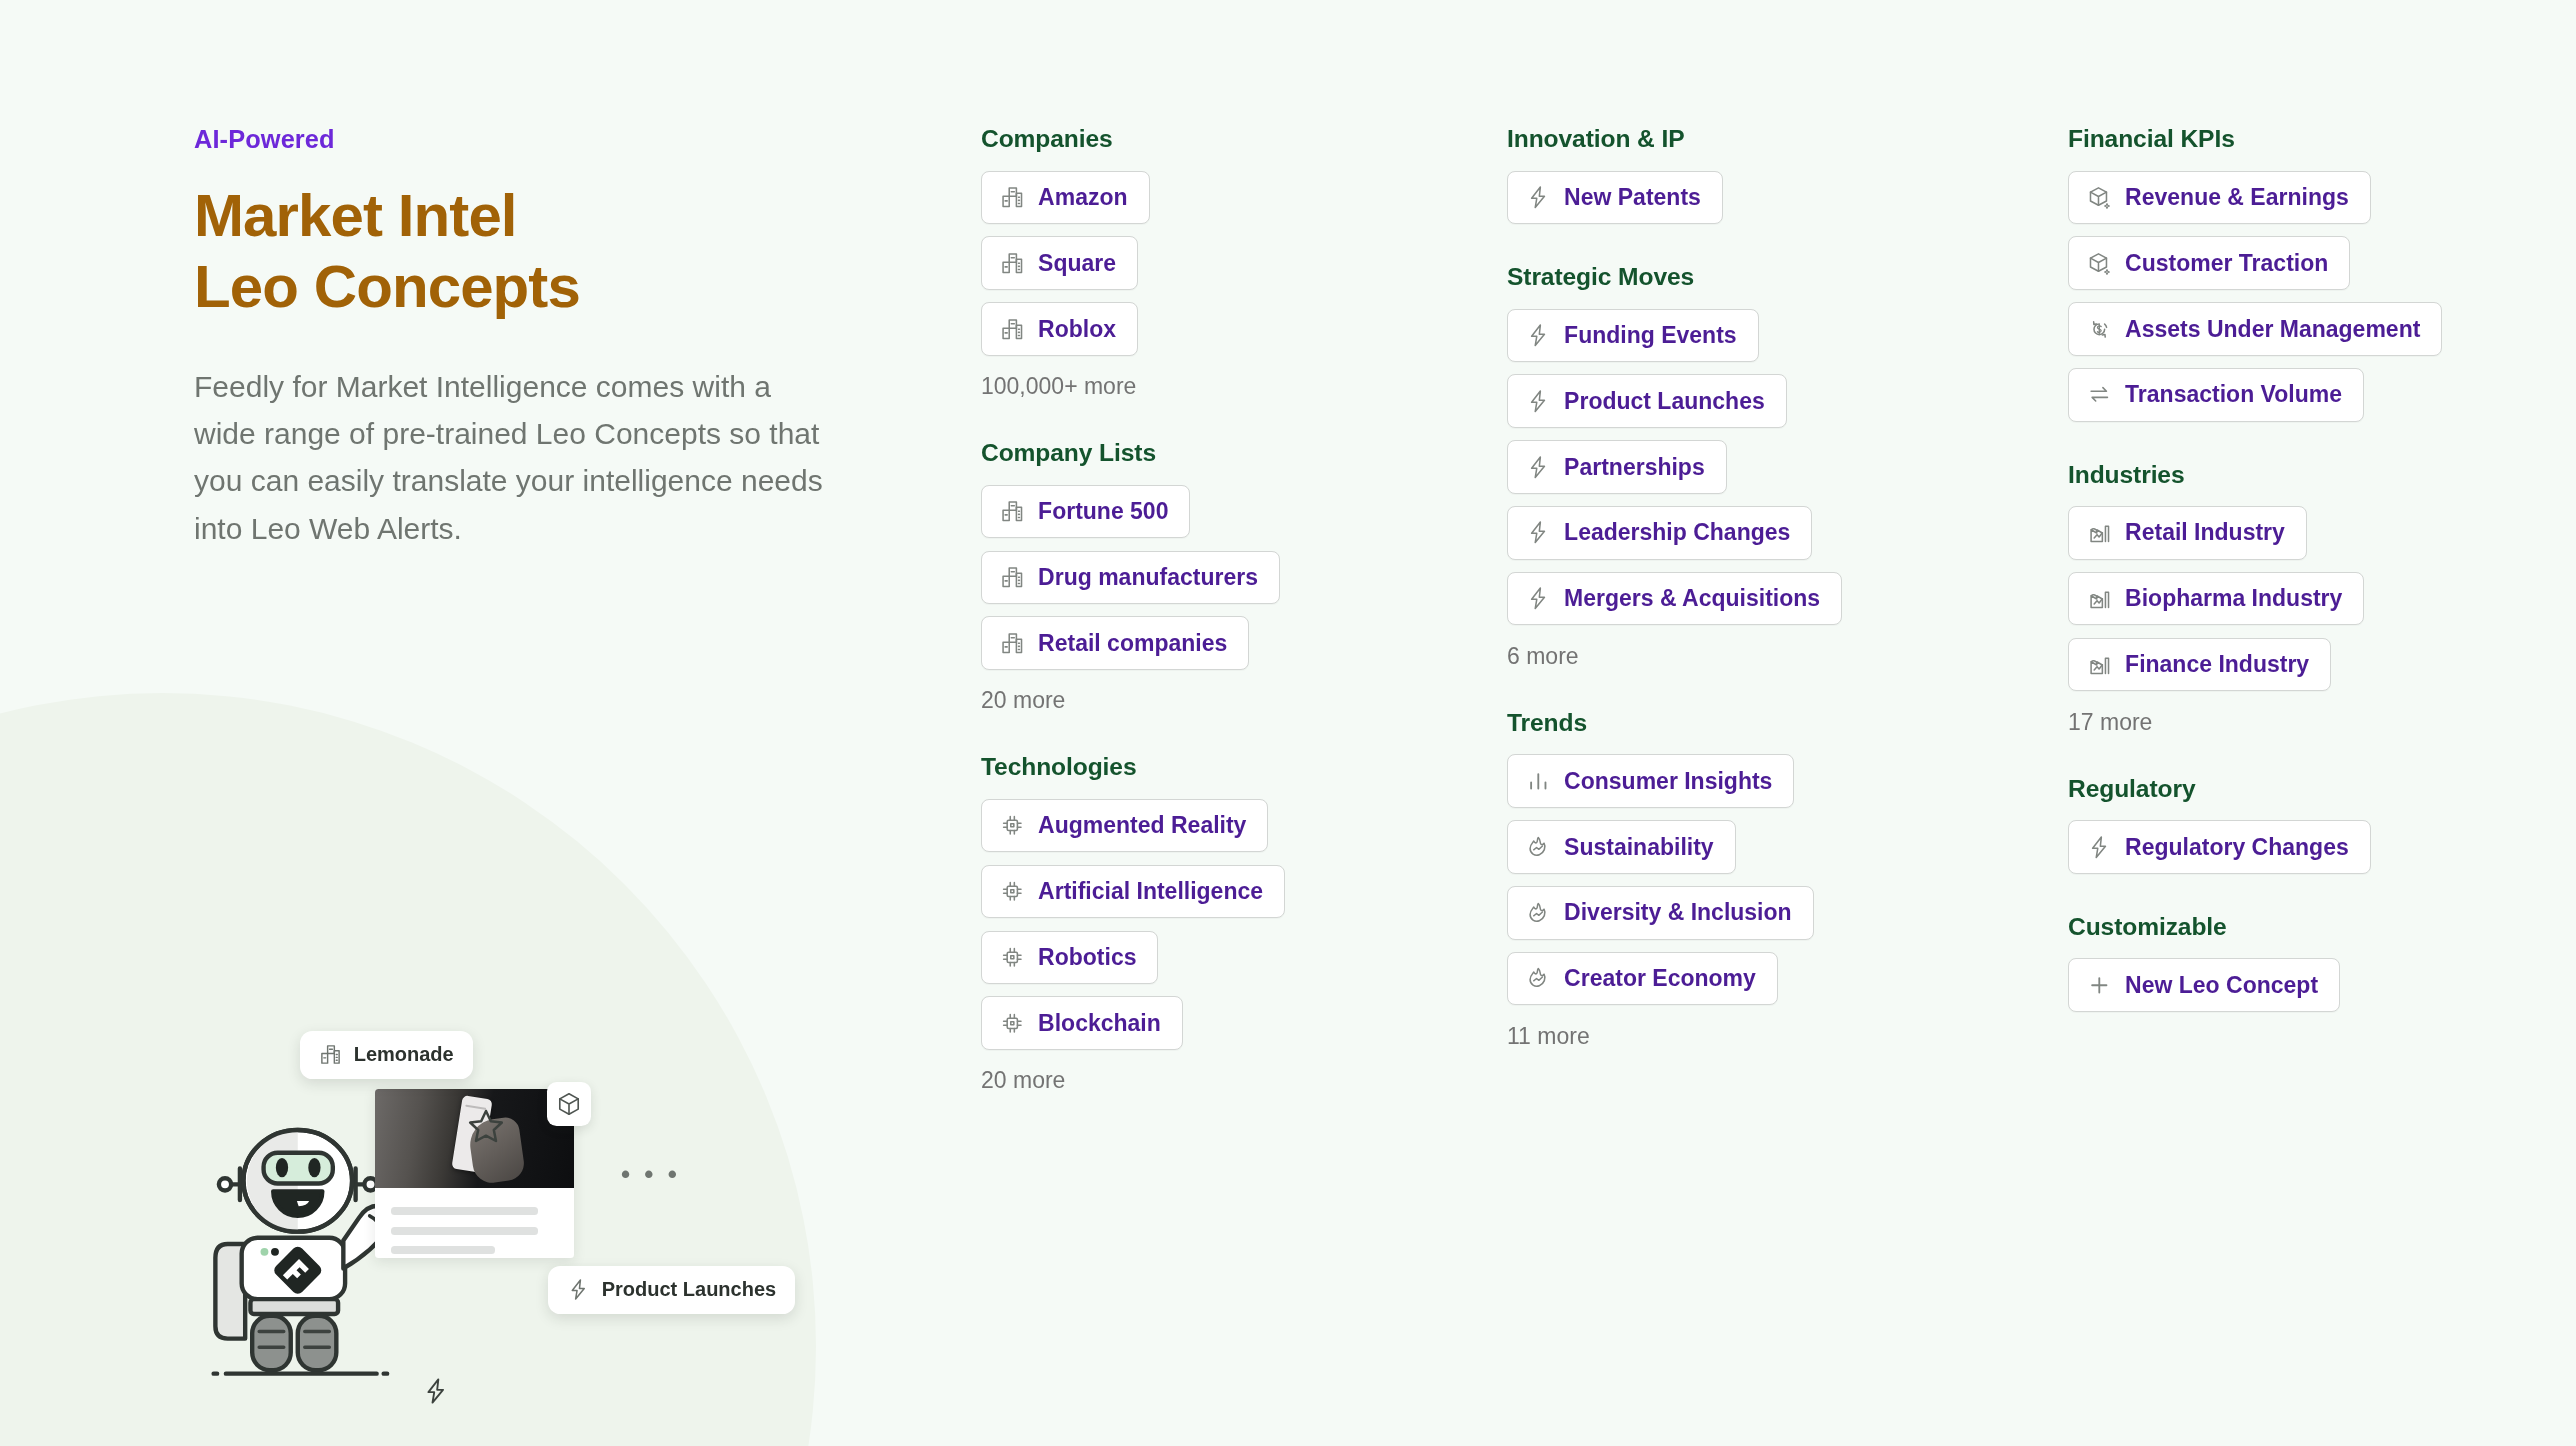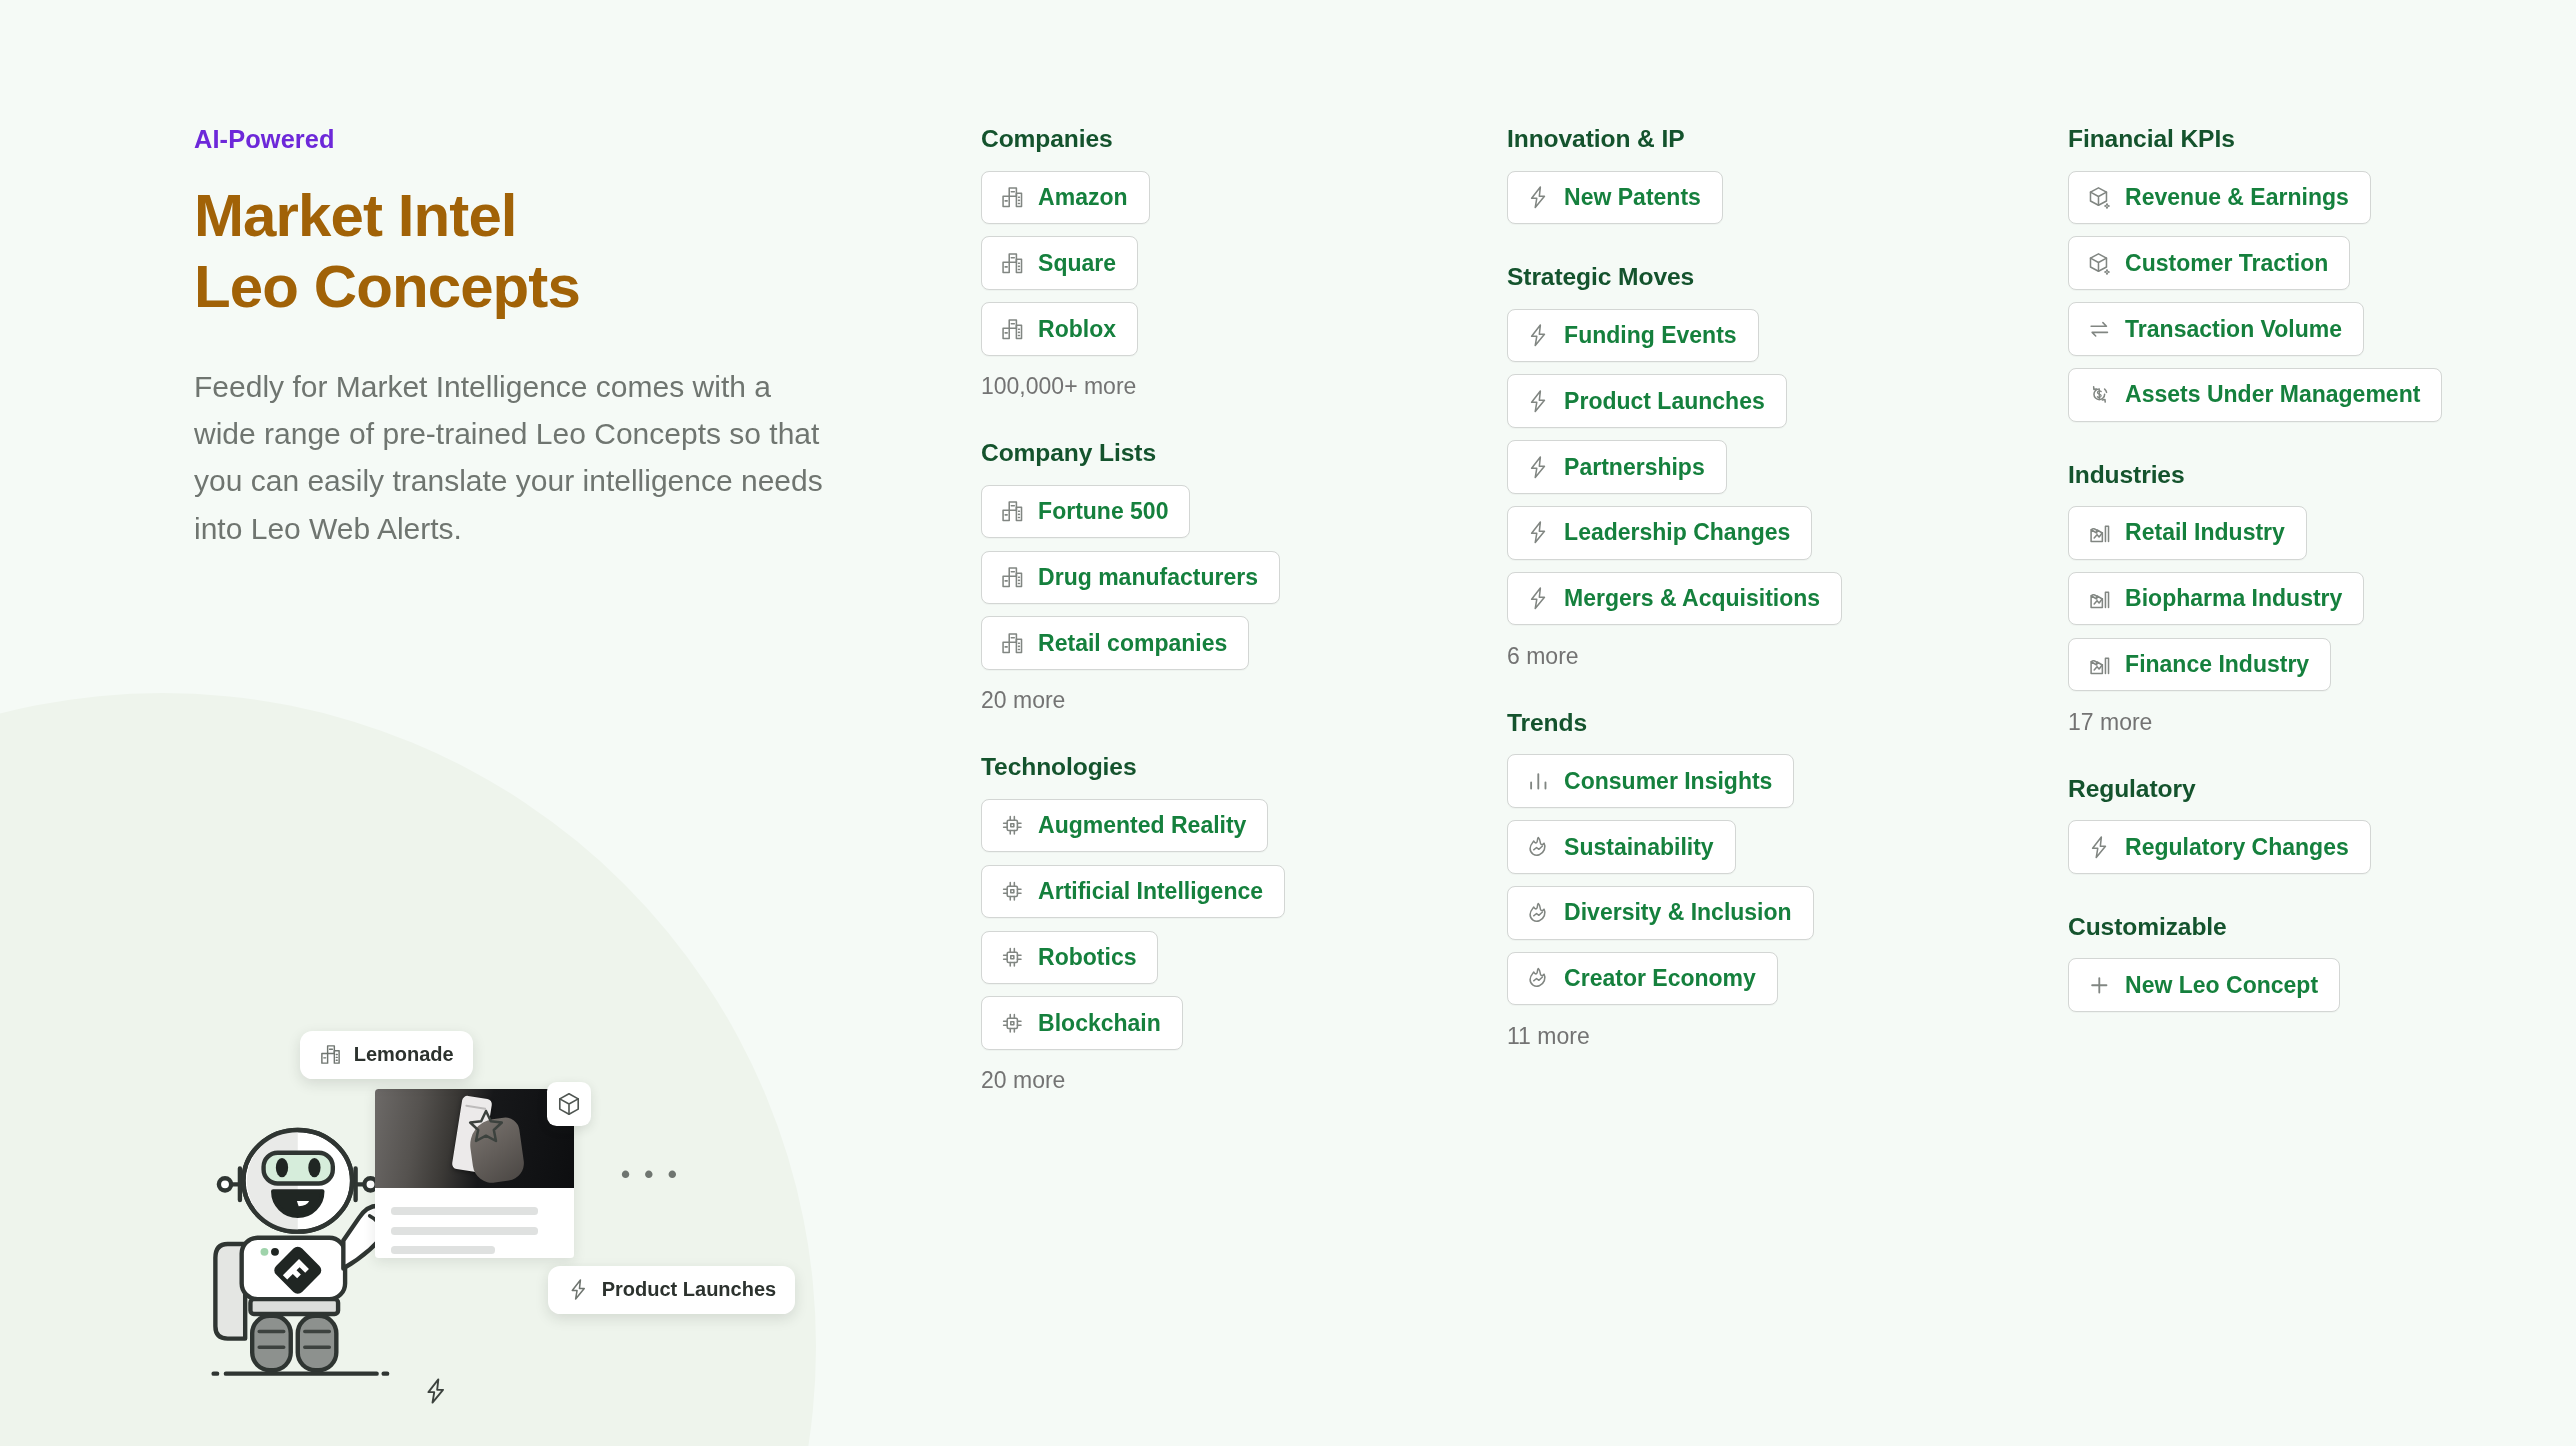--- a/index.html
+++ b/index.html
@@ -145,21 +145,21 @@
   .chip {
     display: inline-flex;
     align-items: center;
     gap: 14px;
     background: #ffffff;
     border: 1.4px solid #d3d6d4;
     border-radius: 8px;
     padding: 11.4px 21px 11.4px 17.5px;
     font-size: 23px;
     font-weight: bold;
-    color: #15803d;
+    color: #4c1d95;
     white-space: nowrap;
     line-height: 1.25;
     box-shadow: 0 0.9px 0.9px rgba(20,30,20,.03);
   }
   .chip .ic { width: 24.6px; height: 24.6px; flex: 0 0 24.6px; color: #818682; }
   .chip .ic svg { display: block; width: 24.6px; height: 24.6px; }
   .more {
     margin-top: 17.5px;
     font-size: 23px;
     color: #737373;
@@ -525,37 +525,37 @@
                 <path d="M11.2 2.8 L19 7 v8.6 L11.2 19.8 L3.4 15.6 V7 z"></path>
                 <path d="M3.4 7 l7.8 4.2 L19 7 M11.2 11.2 v8.6"></path>
                 <path d="M19.5 18.2 l.7 1.6 1.6 .7 -1.6 .7 -.7 1.6 -.7 -1.6 -1.6 -.7 1.6 -.7 z" stroke-width="1.2"></path>
               </svg>
             </span>
             <span>Customer Traction</span>
           </div>
           <div class="chip">
             <span class="ic">
               <svg width="24.6" height="24.6" viewBox="0 0 24 24" fill="none" stroke="currentColor" stroke-width="1.5" stroke-linejoin="round" stroke-linecap="round">
-                <path d="M4 9 h15 l-3.5 -3.5 M20 15 H5 l3.5 3.5"></path>
-              </svg>
-            </span>
-            <span>Transaction Volume</span>
-          </div>
-          <div class="chip">
-            <span class="ic">
-              <svg width="24.6" height="24.6" viewBox="0 0 24 24" fill="none" stroke="currentColor" stroke-width="1.5" stroke-linejoin="round" stroke-linecap="round">
                 <path d="M12 6.8 a5.2 5.2 0 1 0 5.2 5.2"></path>
                 <path d="M13.8 9.3 a2.2 2.2 0 0 0 -3.4 .4 c-.6 1.1 .6 1.8 1.6 2.1 1 .3 2.2 1 1.6 2.1 a2.2 2.2 0 0 1 -3.4 .4" stroke-width="1.3"></path>
                 <path d="M12 7.6 v8.8" stroke-width="1.3"></path>
                 <path d="M6.5 4.6 l.2 2.6 2.6 -.4 M17.8 19.6 l-.3 -2.6 -2.6 .5"></path>
                 <path d="M17.2 6.9 a5.2 5.2 0 0 1 1.9 3.2"></path>
               </svg>
             </span>
             <span>Assets Under Management</span>
           </div>
+          <div class="chip">
+            <span class="ic">
+              <svg width="24.6" height="24.6" viewBox="0 0 24 24" fill="none" stroke="currentColor" stroke-width="1.5" stroke-linejoin="round" stroke-linecap="round">
+                <path d="M4 9 h15 l-3.5 -3.5 M20 15 H5 l3.5 3.5"></path>
+              </svg>
+            </span>
+            <span>Transaction Volume</span>
+          </div>
         </div>
       </div>
       <div class="group">
         <div class="group-title">Industries</div>
         <div class="chips">
           <div class="chip">
             <span class="ic">
               <svg width="24.6" height="24.6" viewBox="0 0 24 24" fill="none" stroke="currentColor" stroke-width="1.5" stroke-linejoin="round" stroke-linecap="round">
                 <path d="M4 21 V9.5 l5.5 3.2 V9.5 L15 12.7 V21 z"></path>
                 <path d="M4.2 9.5 c1.2 -1.4 3.2 -1.4 4.4 0"></path>

